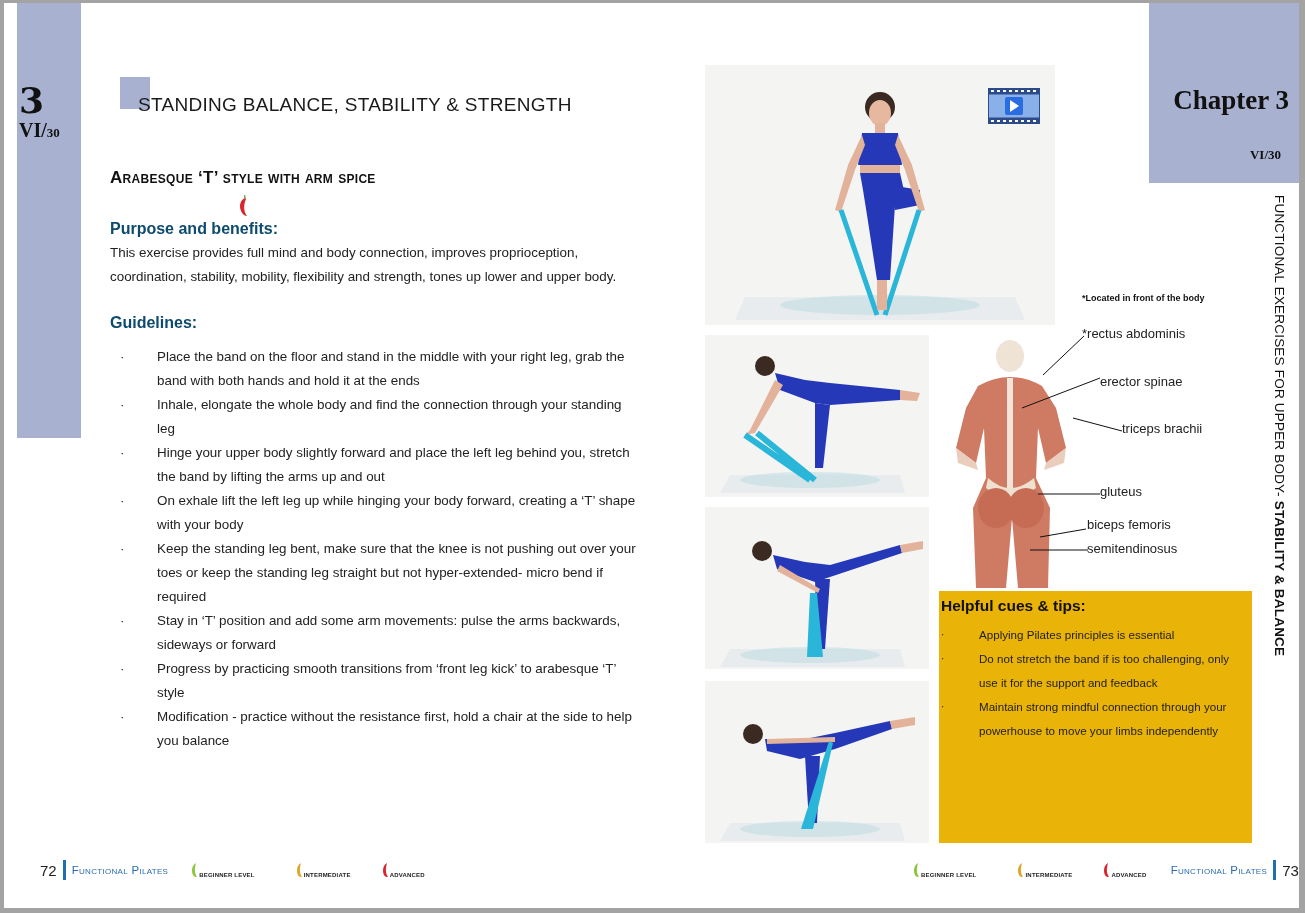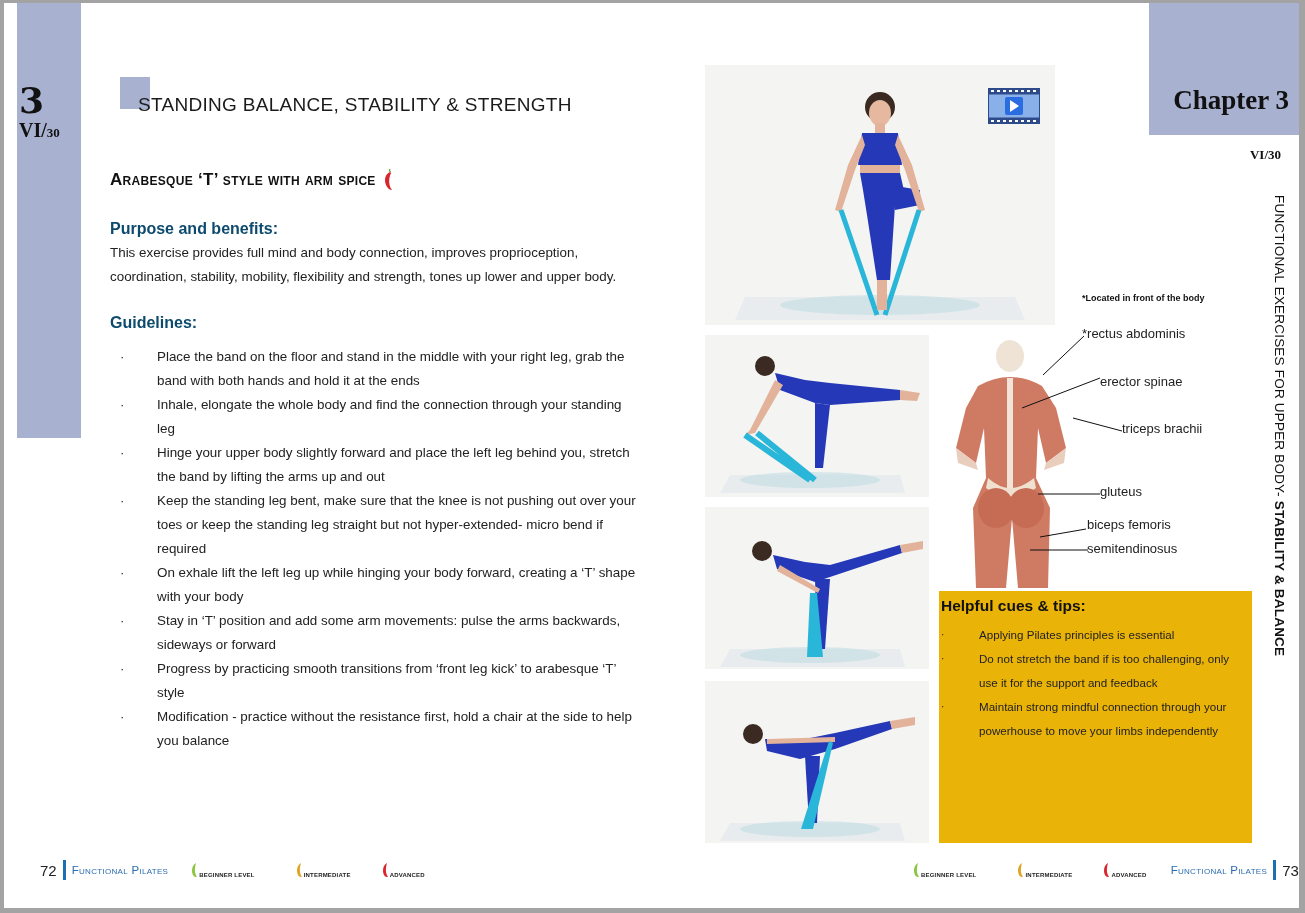--- a/index.html
+++ b/index.html
@@ -4,30 +4,30 @@
 <style>
   html, body { margin:0; padding:0; }
   body { width:1305px; height:913px; background:#a3a3a3; position:relative; overflow:hidden; font-family:"Liberation Sans", sans-serif; color:#1a1a1a; }
   .spread { position:absolute; left:4px; top:3px; width:1295px; height:905px; background:#ffffff; }
   .leftbar { position:absolute; left:13px; top:0; width:64px; height:435px; background:#a8b2d0; }
   .leftbar .num { position:absolute; left:2px; top:76px; font-family:"DejaVu Serif", serif; font-weight:bold; font-size:36px; color:#111; }
   .leftbar .sub { position:absolute; left:2px; top:116px; font-family:"Liberation Serif", serif; font-weight:bold; font-size:20px; color:#111; }
   .leftbar .sub small { font-size:13px; }
   .section-sq { position:absolute; left:116px; top:74px; width:30px; height:32px; background:#a8b2d0; }
   .section-title { position:absolute; left:134px; top:91px; font-size:19px; letter-spacing:0.3px; color:#1a1a1a; }
-  .ex-title { position:absolute; left:106px; top:165px; font-weight:bold; font-size:17px; letter-spacing:0.3px; font-variant:small-caps; color:#111; display:flex; align-items:center; gap:6px; }
+  .ex-title { position:absolute; left:106px; top:165px; font-weight:bold; font-size:17px; letter-spacing:0.3px; font-variant:small-caps; color:#111; display:flex; align-items:center; gap:6px;flex-direction:column; }
   .h2 { position:absolute; left:106px; font-weight:bold; font-size:16px; color:#0c4a6e; }
   .para { position:absolute; left:106px; top:238px; width:520px; font-size:13.4px; line-height:24px; color:#222; }
   .guides { position:absolute; left:106px; top:334px; width:520px; margin:8px; padding:0; list-style:none; font-size:13.4px; line-height:24px; color:#222; }
   .guides li { position:relative; padding-left:39px; }
   .guides li::before { content:"·"; position:absolute; left:2px; top:0; }
   .photo { position:absolute; background:#f5f5f4; overflow:hidden; }
   .photo svg { width:100%; height:100%; display:block; }
   .video-icon { position:absolute; left:984px; top:85px; width:52px; height:36px; cursor:pointer; }
-  .rightbar { position:absolute; left:1145px; top:0; width:150px; height:132px; background:#a8b2d0; }
+  .rightbar { position:absolute; left:1145px; top:0; width:150px; height:180px; background:#a8b2d0; }
   .rightbar .chap { position:absolute; right:10px; top:82px; font-family:"Liberation Serif", serif; font-weight:bold; font-size:27px; color:#111; }
   .rightbar .sub { position:absolute; right:18px; top:144px; font-family:"Liberation Serif", serif; font-weight:bold; font-size:13px; color:#111; }
   .vertical { position:absolute; left:1268px; top:192px; writing-mode:vertical-rl; font-size:13.5px; letter-spacing:0.2px; color:#111; white-space:nowrap; }
   .vertical b { font-weight:bold; }
   .muscle-wrap { position:absolute; left:934px; top:335px; width:160px; height:250px; }
   .loc-note { position:absolute; left:1078px; top:290px; font-size:9px; font-weight:bold; color:#111; }
   .mlabel { position:absolute; font-size:13px; color:#222; white-space:nowrap; }
   .tips { position:absolute; left:935px; top:588px; width:313px; height:252px; background:#eab308; }
   .tips h3 { margin:0; position:absolute; left:2px; top:6px; font-size:15.5px; font-weight:bold; color:#111; }
   .tips ul { position:absolute; left:2px; top:32px; margin:0; padding:0; list-style:none; font-size:11.6px; line-height:24px; color:#222; width:308px; }
@@ -62,22 +62,22 @@
   </div>
 
   <div class="h2" style="top:217px;">Purpose and benefits:</div>
   <div class="para">This exercise provides full mind and body connection, improves proprioception, coordination, stability, mobility, flexibility and strength, tones up lower and upper body.</div>
 
   <div class="h2" style="top:311px;">Guidelines:</div>
   <ul class="guides">
     <li>Place the band on the floor and stand in the middle with your right leg, grab the band with both hands and hold it at the ends</li>
     <li>Inhale, elongate the whole body and find the connection through your standing leg</li>
     <li>Hinge your upper body slightly forward and place the left leg behind you, stretch the band by lifting the arms up and out</li>
+    <li>On exhale lift the left leg up while hinging  your body forward, creating a ‘T’ shape with your body</li>
     <li>Keep the standing leg bent, make sure that the knee is not pushing out over your toes or keep the standing leg straight but not hyper-extended- micro bend if required</li>
-    <li>On exhale lift the left leg up while hinging  your body forward, creating a ‘T’ shape with your body</li>
     <li>Stay in ‘T’ position and add some arm movements: pulse the arms backwards, sideways or forward</li>
     <li>Progress by practicing smooth transitions from ‘front leg kick’ to arabesque ‘T’ style</li>
     <li>Modification - practice without the resistance first, hold a chair at the side to help you balance</li>
   </ul>
 
   <div class="footer" style="left:36px;">
     <span class="pg">72</span>
     <span class="bar"></span>
     <span class="brand">Functional Pilates</span>
     <span class="level" style="margin-left:22px;">

